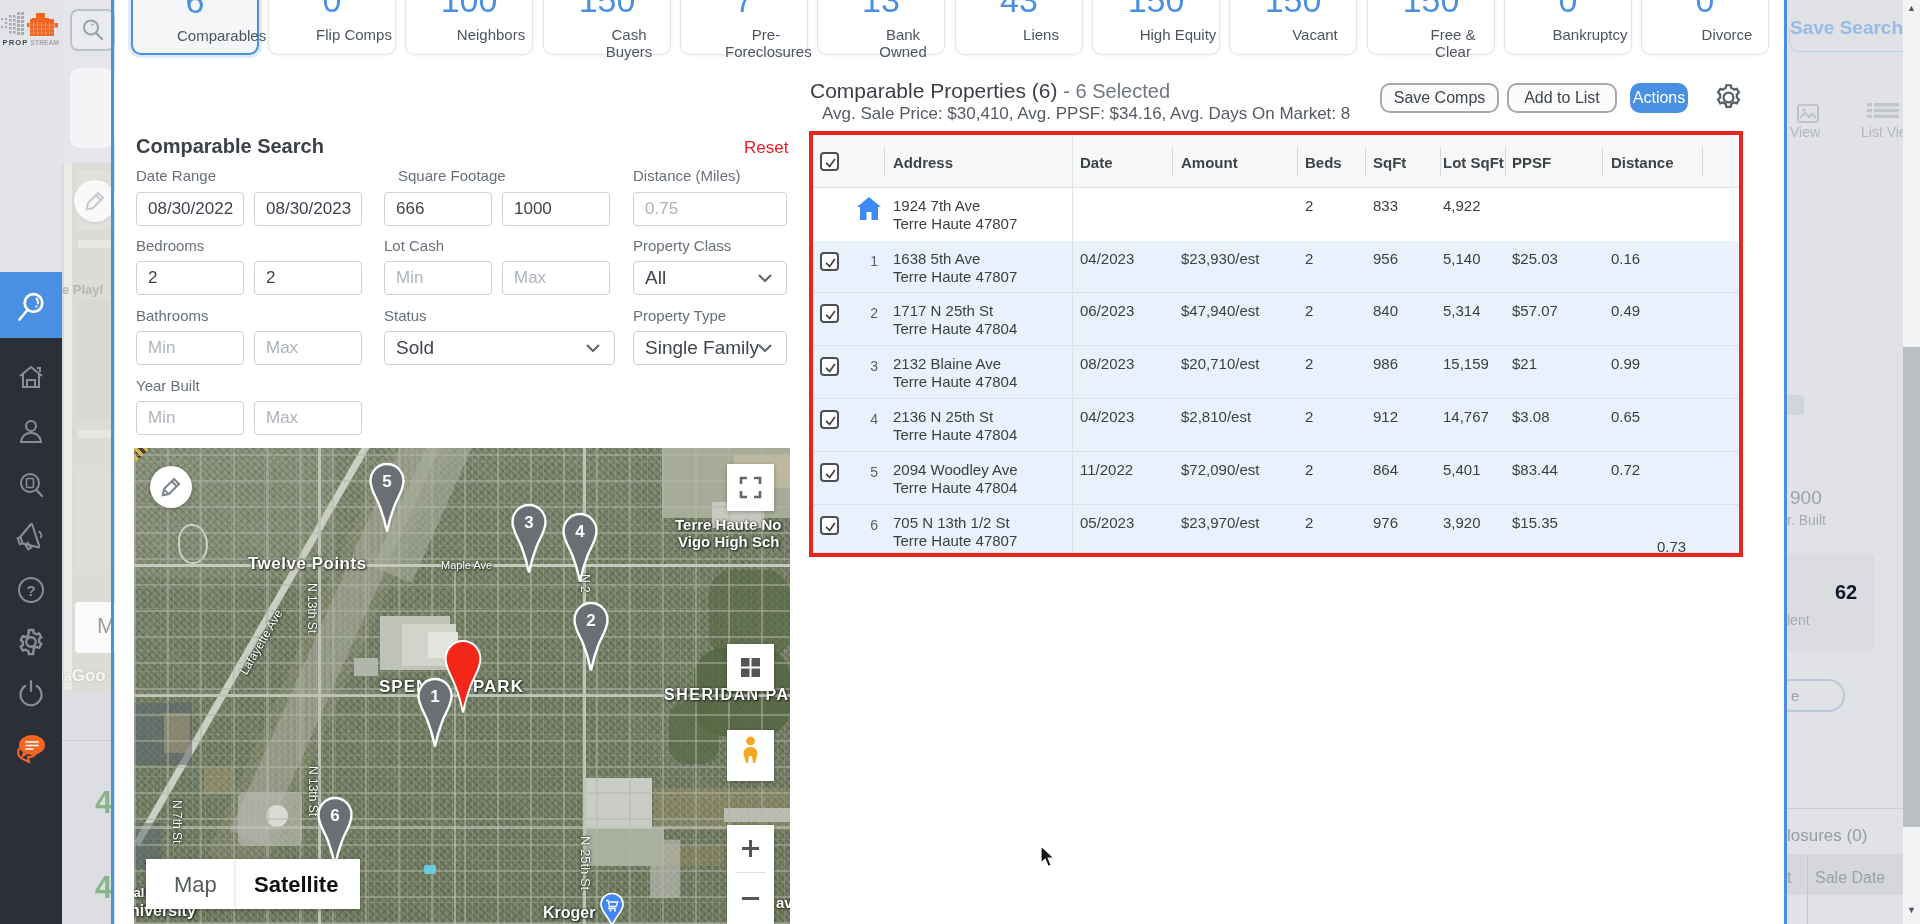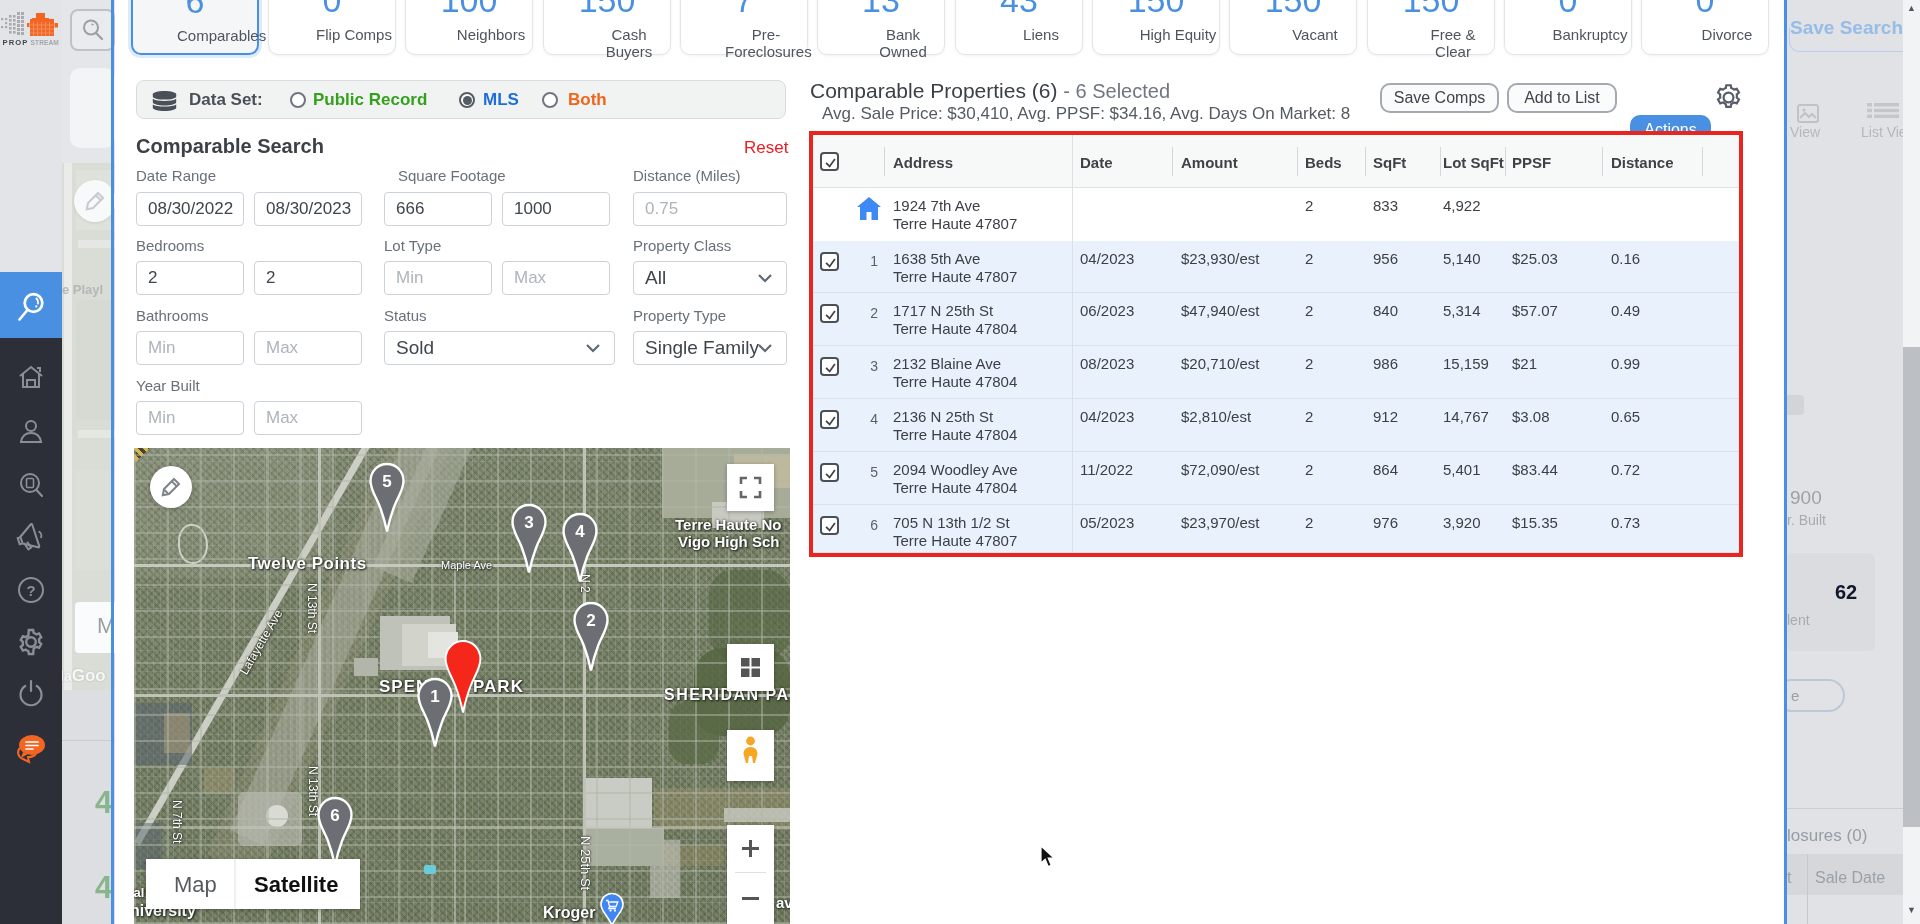--- a/index.html
+++ b/index.html
@@ -258,54 +258,37 @@
         </div>
       <div class="card" style="left:1389px;">
           <div class="num">0</div>
           <div class="lbl">Bankruptcy</div>
         </div>
       <div class="card" style="left:1526px;">
           <div class="num">0</div>
           <div class="lbl">Divorce</div>
         </div>
     </div>
-    <div id="dataset">
-      <svg class="abs" style="left:14px;top:10px;" width="27" height="20" viewBox="0 0 27 20">
-        <g fill="#4a5058">
-          <path d="M13.5 0 C7 0 1.8 1.4 1.8 3.2 v2.2 c0 1.8 5.2 3.2 11.7 3.2 s11.7 -1.4 11.7 -3.2 V3.2 C25.2 1.4 20 0 13.5 0z"></path>
-          <path d="M1.8 7.8 v3.4 c0 1.8 5.2 3.2 11.7 3.2 s11.7 -1.4 11.7 -3.2 V7.8 c-2 1.4 -6.4 2.2 -11.7 2.2 S3.8 9.2 1.8 7.8z"></path>
-          <path d="M1.8 13.4 v3.4 c0 1.8 5.2 3.2 11.7 3.2 s11.7 -1.4 11.7 -3.2 v-3.4 c-2 1.4 -6.4 2.2 -11.7 2.2 S3.8 14.8 1.8 13.4z"></path>
-        </g>
-      </svg>
-      <div class="abs" style="left:52px;top:9px;font-size:17px;font-weight:bold;color:#4a5058;">Data Set:</div>
-      <div class="abs" style="left:153px;top:11px;width:16px;height:16px;border:2px solid #6f7680;border-radius:50%;background:#fff;"></div>
-      <div class="abs" style="left:176px;top:9px;font-size:17px;font-weight:bold;color:#35a01e;">Public Record</div>
-      <div class="abs" style="left:322px;top:11px;width:16px;height:16px;border:2px solid #565c64;border-radius:50%;background:#fff;"></div>
-      <div class="abs" style="left:325.5px;top:14.5px;width:9px;height:9px;border-radius:50%;background:#565c64;"></div>
-      <div class="abs" style="left:346px;top:9px;font-size:17px;font-weight:bold;color:#1d6fd8;">MLS</div>
-      <div class="abs" style="left:405px;top:11px;width:16px;height:16px;border:2px solid #6f7680;border-radius:50%;background:#fff;"></div>
-      <div class="abs" style="left:431px;top:9px;font-size:17px;font-weight:bold;color:#f26419;">Both</div>
-    </div>
     <div id="form">
       <div class="abs" style="left:21px;top:135px;font-size:20px;font-weight:bold;color:#3c4147;">Comparable Search</div>
       <div class="abs" style="left:629px;top:138px;font-size:17px;color:#ed1c24;">Reset</div>
 
       <div class="flabel" style="left:21px;top:167px;">Date Range</div>
       <div class="finput" style="left:21px;top:192px;width:108px;">08/30/2022</div>
       <div class="finput" style="left:139px;top:192px;width:108px;">08/30/2023</div>
       <div class="flabel" style="left:283px;top:167px;">Square Footage</div>
       <div class="finput" style="left:269px;top:192px;width:108px;">666</div>
       <div class="finput" style="left:387px;top:192px;width:108px;">1000</div>
       <div class="flabel" style="left:518px;top:167px;">Distance (Miles)</div>
       <div class="finput ph" style="left:518px;top:192px;width:154px;">0.75</div>
 
       <div class="flabel" style="left:21px;top:237px;">Bedrooms</div>
       <div class="finput" style="left:21px;top:261px;width:108px;">2</div>
       <div class="finput" style="left:139px;top:261px;width:108px;">2</div>
-      <div class="flabel" style="left:269px;top:237px;">Lot Type</div>
+      <div class="flabel" style="left:269px;top:237px;">Lot Cash</div>
       <div class="finput ph" style="left:269px;top:261px;width:108px;">Min</div>
       <div class="finput ph" style="left:387px;top:261px;width:108px;">Max</div>
       <div class="flabel" style="left:518px;top:237px;">Property Class</div>
       <div class="finput" style="left:518px;top:261px;width:154px;font-size:19px;">All</div>
       <svg class="chev" style="left:642px;top:273px;" width="16" height="10" viewBox="0 0 16 10">
           <polyline points="2,2 8,8 14,2" fill="none" stroke="#5f6873" stroke-width="2.2"></polyline>
         </svg>
 
       <div class="flabel" style="left:21px;top:307px;">Bathrooms</div>
       <div class="finput ph" style="left:21px;top:331px;width:108px;">Min</div>
@@ -471,21 +454,21 @@
       <div class="abs" style="left:12px;top:411px;width:214px;height:50px;background:#fff;box-shadow:0 1px 4px rgba(0,0,0,0.3);"></div>
         <div class="abs" style="left:100px;top:411px;width:2px;height:50px;background:#f0f0f0;"></div>
       <div class="abs" style="left:40px;top:424px;font-size:22px;color:#565b5e;">Map</div>
       <div class="abs" style="left:120px;top:424px;font-size:22px;font-weight:bold;color:#111;">Satellite</div>
     </div>
     <div id="rightpanel">
       <div class="abs" style="left:695px;top:79px;font-size:21px;color:#3b4046;">Comparable Properties (6) <span style="font-size:20px;color:#707680;">- 6 Selected</span></div>
       <div class="abs" style="left:707px;top:104px;font-size:17px;color:#555b63;">Avg. Sale Price: $30,410, Avg. PPSF: $34.16, Avg. Days On Market: 8</div>
       <div class="btn" style="left:1265px;top:83px;width:119px;">Save Comps</div>
       <div class="btn" style="left:1392px;top:83px;width:110px;">Add to List</div>
-      <div class="btn" style="left:1515px;top:83px;width:81px;background:#4a90e2;border-color:#4a90e2;color:#fff;margin-top:32px;">Actions</div>
+      <div class="btn" style="left:1515px;top:83px;width:58px;background:#4a90e2;border-color:#4a90e2;color:#fff;">Actions</div>
       <svg class="abs" style="left:1598px;top:82px;" width="31" height="31" viewBox="0 0 24 24">
         <path fill="none" stroke="#565d66" stroke-width="1.7" d="M12 8.2a3.8 3.8 0 1 0 0 7.6 3.8 3.8 0 0 0 0-7.6z"></path>
         <path fill="none" stroke="#565d66" stroke-width="1.7" d="M10.3 2.5h3.4l.45 2.2a7.6 7.6 0 0 1 2.1 1.2l2.15-.7 1.7 2.95-1.7 1.5a7.7 7.7 0 0 1 0 2.4l1.7 1.5-1.7 2.95-2.15-.7a7.6 7.6 0 0 1-2.1 1.2l-.45 2.2h-3.4l-.45-2.2a7.6 7.6 0 0 1-2.1-1.2l-2.15.7-1.7-2.95 1.7-1.5a7.7 7.7 0 0 1 0-2.4l-1.7-1.5 1.7-2.95 2.15.7a7.6 7.6 0 0 1 2.1-1.2z"></path>
       </svg>
       <div id="redtable">
 
         <div class="abs" style="left:0;top:0;width:926px;height:53px;background:#f7f8f8;border-bottom:1px solid #dfe2e5;"></div>
         <div class="check" style="left:7px;top:17px;">
             <svg width="15" height="15" viewBox="0 0 17 17">
               <polyline points="3.5,9 7.5,13 13.5,4.5" fill="none" stroke="#3f4448" stroke-width="2"></polyline>
@@ -612,21 +595,21 @@
             </div>
           <div class="rnum">6</div>
           <div class="addr1">705 N 13th 1/2 St</div>
             <div class="addr2">Terre Haute 47807</div>
           <div class="cell" style="left:267px;">05/2023</div>
           <div class="cell" style="left:368px;">$23,970/est</div>
           <div class="cell" style="left:492px;">2</div>
           <div class="cell" style="left:560px;">976</div>
           <div class="cell" style="left:630px;">3,920</div>
           <div class="cell" style="left:699px;">$15.35</div>
-          <div class="cell" style="left:798px;">0.73</div>
+          <div class="cell" style="left:844px;margin-top:24px;">0.73</div>
         </div>
         <div class="abs" style="left:259px;top:0;width:1px;height:418px;background:#dde1e6;"></div>
       </div>
     </div>
   </div>
 
   <div id="rightstrip">
     <div class="abs" style="left:3px;top:17px;font-size:19px;font-weight:bold;color:#96bce7;white-space:nowrap;">Save Search</div>
     <div class="abs" style="left:2px;top:28px;width:150px;height:24px;border-left:1px solid #b7cfee;border-bottom:1px solid #b7cfee;border-bottom-left-radius:10px;"></div>
 

